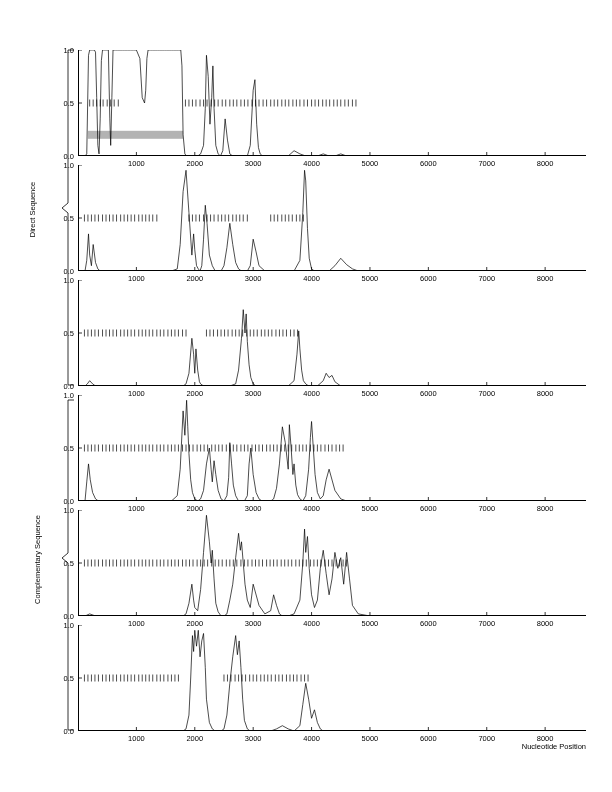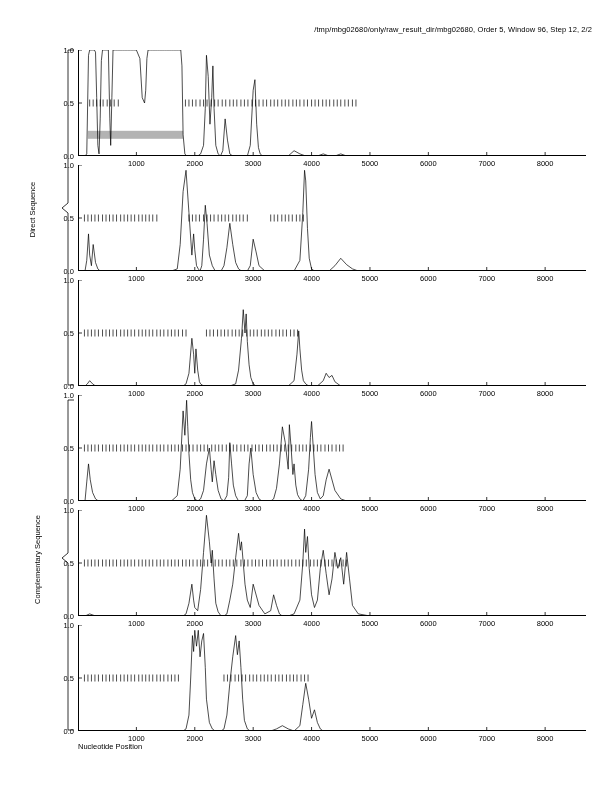--- a/index.html
+++ b/index.html
@@ -68,21 +68,21 @@
     margin-top: 3px;
     font-size: 7.5px;
     transform: translateX(-50%);
     white-space: nowrap;
   }
   #xaxis-label {
     position: absolute;
     left: 78px;
     width: 508px;
     top: 742px;
-    text-align: left;
+    text-align: right;
     font-size: 7.5px;
   }
   .ylabel-rot {
     position: absolute;
     font-size: 7.5px;
     transform-origin: 50% 50%;
     transform: rotate(-90deg);
     white-space: nowrap;
     text-align: center;
   }
@@ -95,21 +95,20 @@
     left: -28px;
     top: 555px;
     width: 130px;
   }
 </style>
 </head>
 <body>
 
 <div id="page">
 
-  <div id="fig-title">/tmp/mbg02680/only/raw_result_dir/mbg02680, Order 5, Window 96, Step 12, 2/2</div>
 
   <div class="ylabel-rot" id="ylabel-direct">Direct Sequence</div>
   <div class="ylabel-rot" id="ylabel-comp">Complementary Sequence</div>
 
   <div id="panels-host">
       <div class="panel" style="top: 50px;">
         <div class="plotbox"></div>
         <svg class="svgwrap" viewBox="0 0 508 106" preserveAspectRatio="none">
           <rect x="9.926436781609196" y="80.8" width="95.17701149425287" height="8" fill="#b3b3b3"></rect>
           <g>

